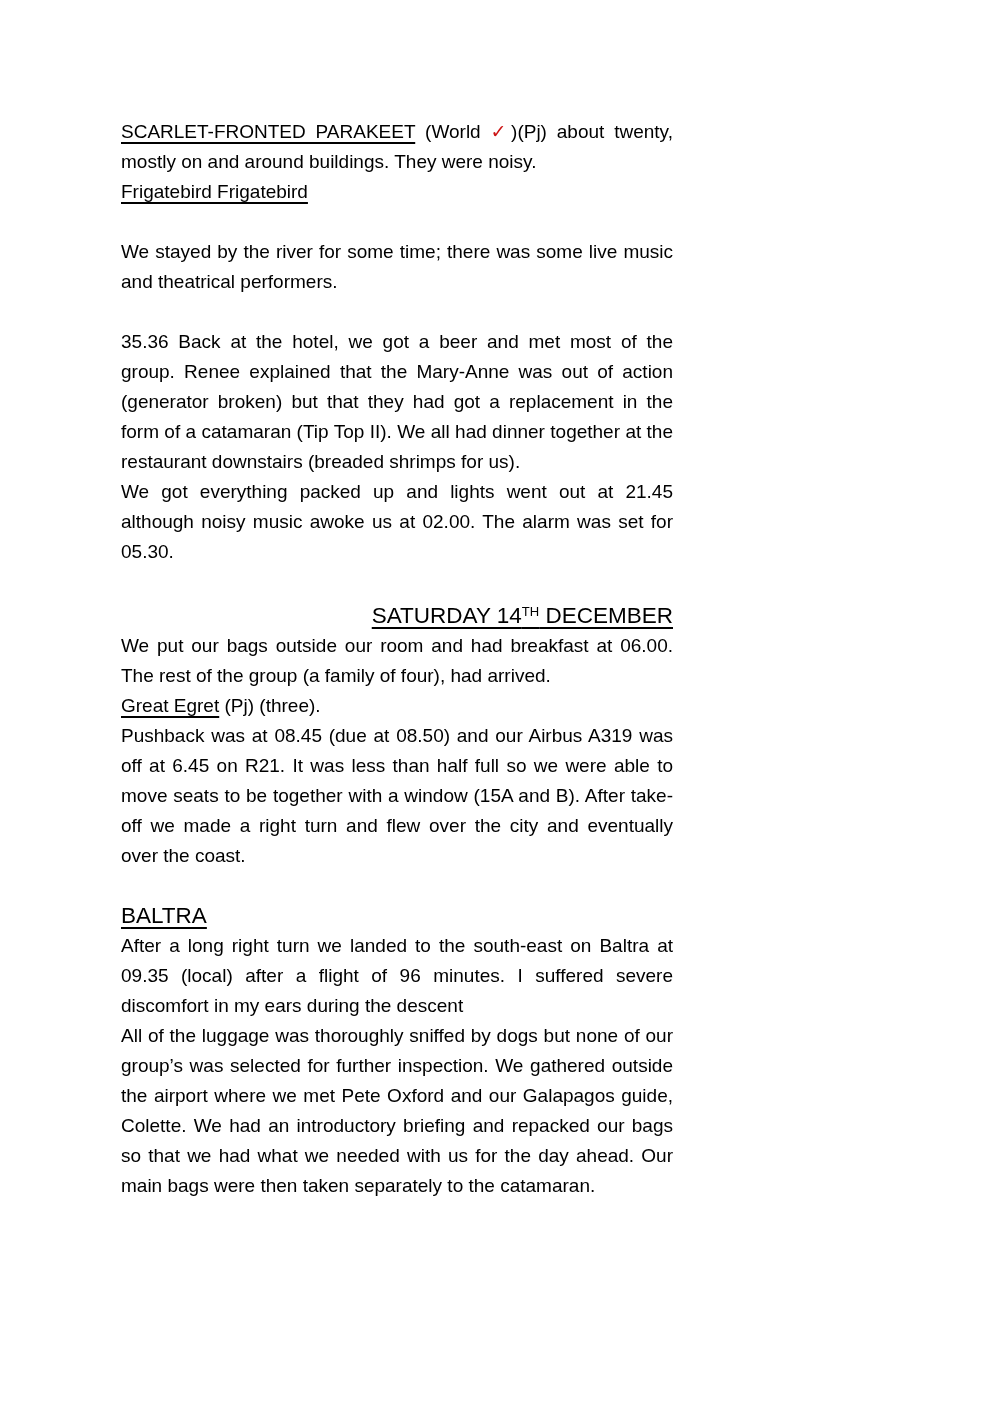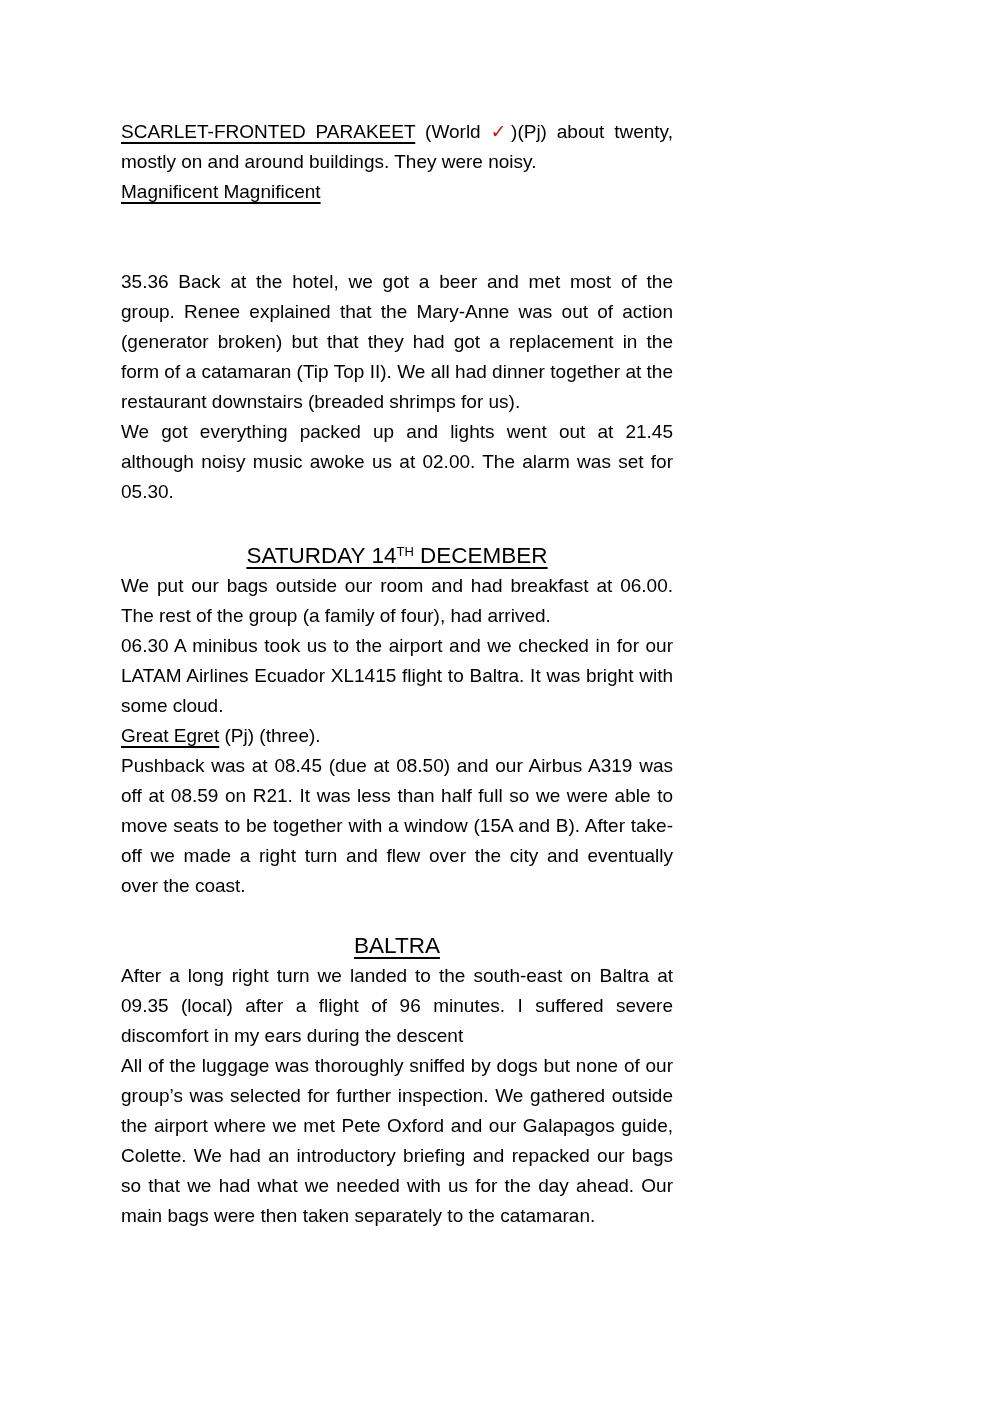--- a/index.html
+++ b/index.html
@@ -23,56 +23,56 @@
   .p {
     text-align: justify;
     margin: 0;
   }
   .gap {
     height: 30px;
   }
   .h {
     font-size: 22.5px;
     line-height: 30px;
-    text-align: center;
+    text-align: right;
     margin: 0;
   }
   .hc {
     font-size: 22.5px;
     line-height: 30px;
-    text-align: center;
+    text-align: left;
     margin: 0;
   }
   .u {
     text-decoration: underline;
     text-decoration-thickness: 1.5px;
     text-underline-offset: 4px;
   }
   .sup {
     font-size: 0.58em;
     vertical-align: 0.55em;
   }
   .check {
     font-weight: bold;
   }
 </style>
 </head>
 <body>
 
 <div class="page" id="doc" style="background: rgb(255, 255, 255); color: rgb(0, 0, 0);">
     <div class="p"><span class="seg u">SCARLET-FRONTED PARAKEET</span><span class="seg"> (World </span><span class="seg check" style="color: rgb(204, 20, 20);">✓</span><span class="seg">)(Pj) about twenty, mostly on and around buildings. They were noisy.</span></div>
-    <div class="p"><span class="seg u">Magnificent Magnificent</span></div>
+    <div class="p"><span class="seg u">Frigatebird Frigatebird</span></div>
     <div class="gap"></div>
+    <div class="p"><span class="seg">We stayed by the river for some time; there was some live music and theatrical performers.</span></div>
     <div class="gap"></div>
     <div class="p"><span class="seg">35.36 Back at the hotel, we got a beer and met most of the group. Renee explained that the Mary-Anne was out of action (generator broken) but that they had got a replacement in the form of a catamaran (Tip Top II). We all had dinner together at the restaurant downstairs (breaded shrimps for us).</span></div>
     <div class="p"><span class="seg">We got everything packed up and lights went out at 21.45 although noisy music awoke us at 02.00. The alarm was set for 05.30.</span></div>
     <div class="gap"></div>
     <div class="h u"><span class="seg">SATURDAY 14</span><span class="seg sup">TH</span><span class="seg"> DECEMBER</span></div>
     <div class="p"><span class="seg">We put our bags outside our room and had breakfast at 06.00. The rest of the group (a family of four), had arrived.</span></div>
-    <div class="p"><span class="seg">06.30 A minibus took us to the airport and we checked in for our LATAM Airlines Ecuador XL1415 flight to Baltra. It was bright with some cloud.</span></div>
     <div class="p"><span class="seg u">Great Egret</span><span class="seg"> (Pj) (three).</span></div>
-    <div class="p"><span class="seg">Pushback was at 08.45 (due at 08.50) and our Airbus A319 was off at 08.59 on R21. It was less than half full so we were able to move seats to be together with a window (15A and B). After take-off we made a right turn and flew over the city and eventually over the coast.</span></div>
+    <div class="p"><span class="seg">Pushback was at 08.45 (due at 08.50) and our Airbus A319 was off at 6.45 on R21. It was less than half full so we were able to move seats to be together with a window (15A and B). After take-off we made a right turn and flew over the city and eventually over the coast.</span></div>
     <div class="gap"></div>
     <div class="hc u"><span class="seg">BALTRA</span></div>
     <div class="p"><span class="seg">After a long right turn we landed to the south-east on Baltra at 09.35 (local) after a flight of 96 minutes. I suffered severe discomfort in my ears during the descent</span></div>
     <div class="p"><span class="seg">All of the luggage was thoroughly sniffed by dogs but none of our group’s was selected for further inspection. We gathered outside the airport where we met Pete Oxford and our Galapagos guide, Colette. We had an introductory briefing and repacked our bags so that we had what we needed with us for the day ahead. Our main bags were then taken separately to the catamaran.</span></div>
     <div class="gap"></div>
   </div>
 
 </body></html>

